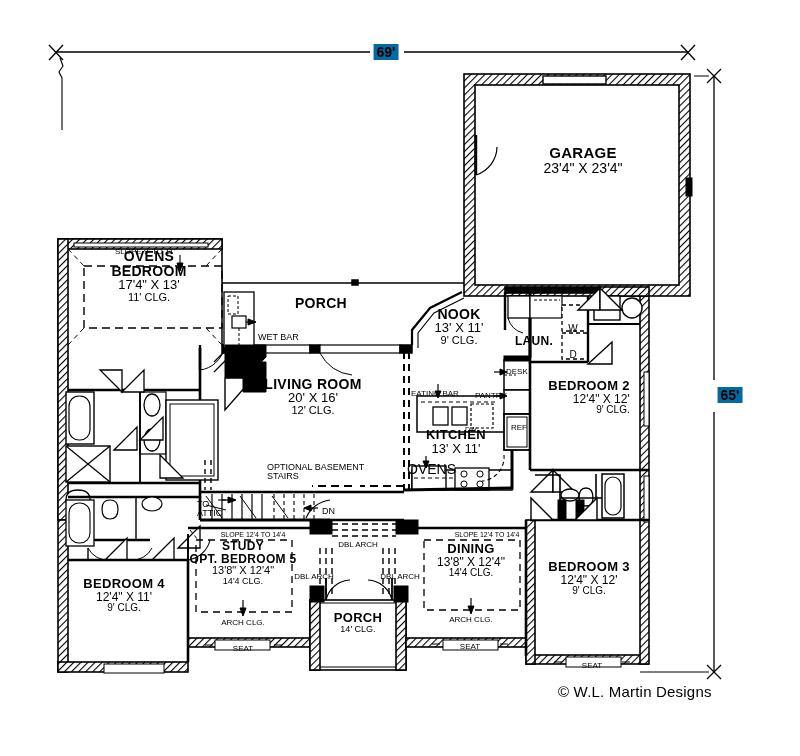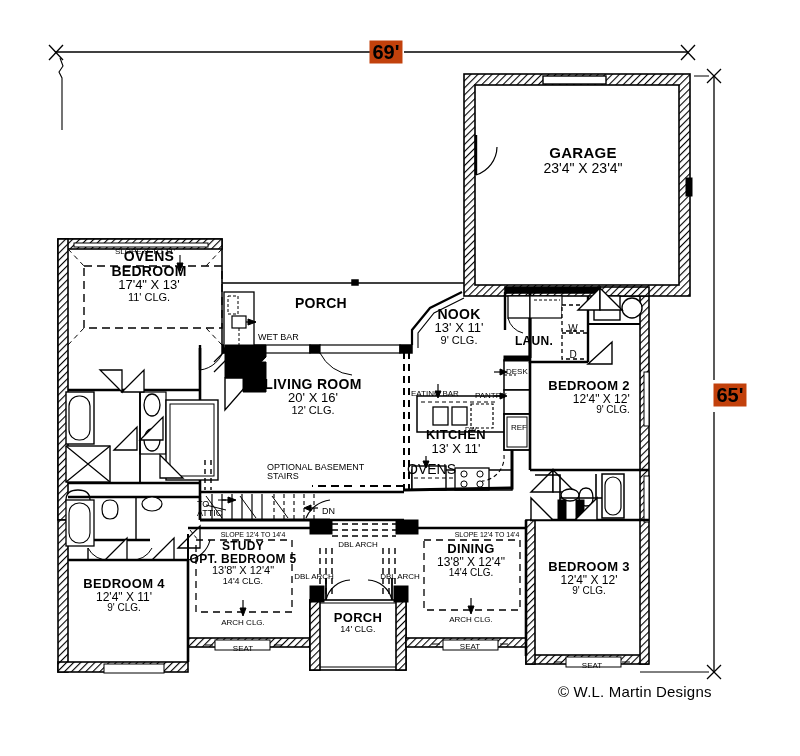--- a/index.html
+++ b/index.html
@@ -4,21 +4,21 @@
 <style>
   html,body{margin:0;padding:0;background:#ffffff;}
   body{width:800px;height:756px;position:relative;overflow:hidden;
        font-family:"Liberation Sans","DejaVu Sans",sans-serif;color:#000;}
   #plan-root{position:absolute;left:0;top:0;width:800px;height:756px;}
   svg{display:block;}
   .lbl{position:absolute;white-space:pre;line-height:1.05;}
   .rm-name{font-weight:bold;letter-spacing:0.3px;}
   .ctr{transform:translateX(-50%);text-align:center;}
   .copy{position:absolute;font-size:15px;letter-spacing:0.2px;}
-  .dimtxt{position:absolute;font-weight:bold;font-size:20px;background:#c2410c;padding:0 3px;}
+  .dimtxt{position:absolute;font-weight:bold;font-size:14px;background:#0369a1;padding:0 3px;}
 </style>
 </head>
 <body>
 
 <div id="plan-root">
 
   <svg width="800" height="756" viewBox="0 0 800 756">
     <defs>
       <pattern id="hatch" width="5" height="5" patternUnits="userSpaceOnUse" patternTransform="rotate(45)">
         <rect width="5" height="5" fill="#fff"></rect>

